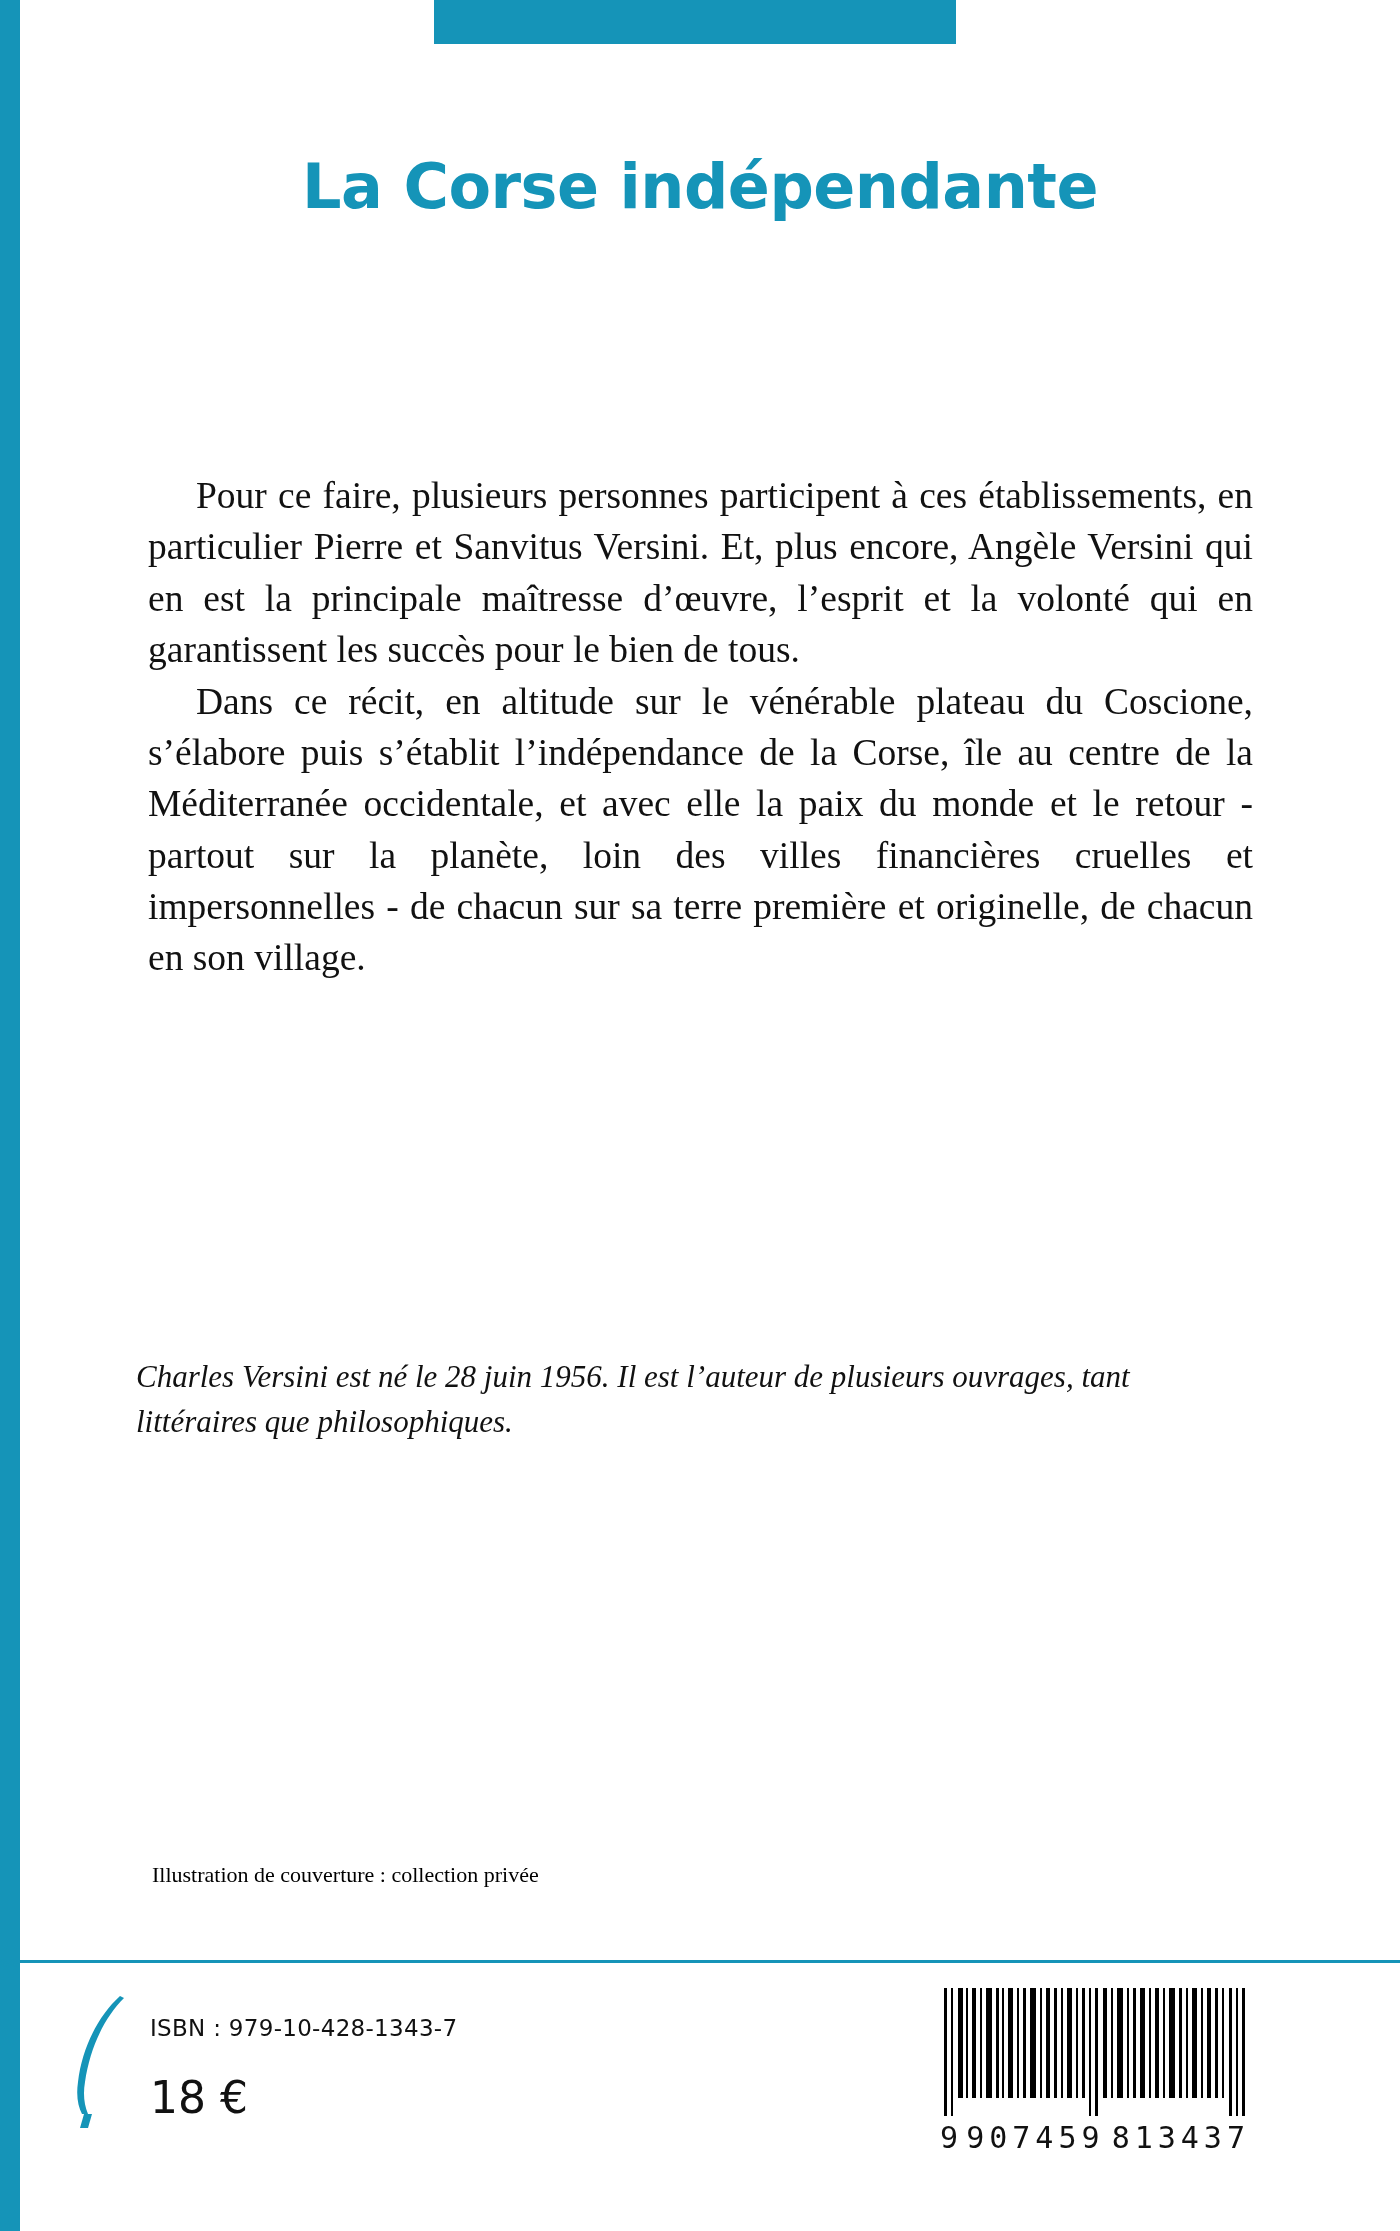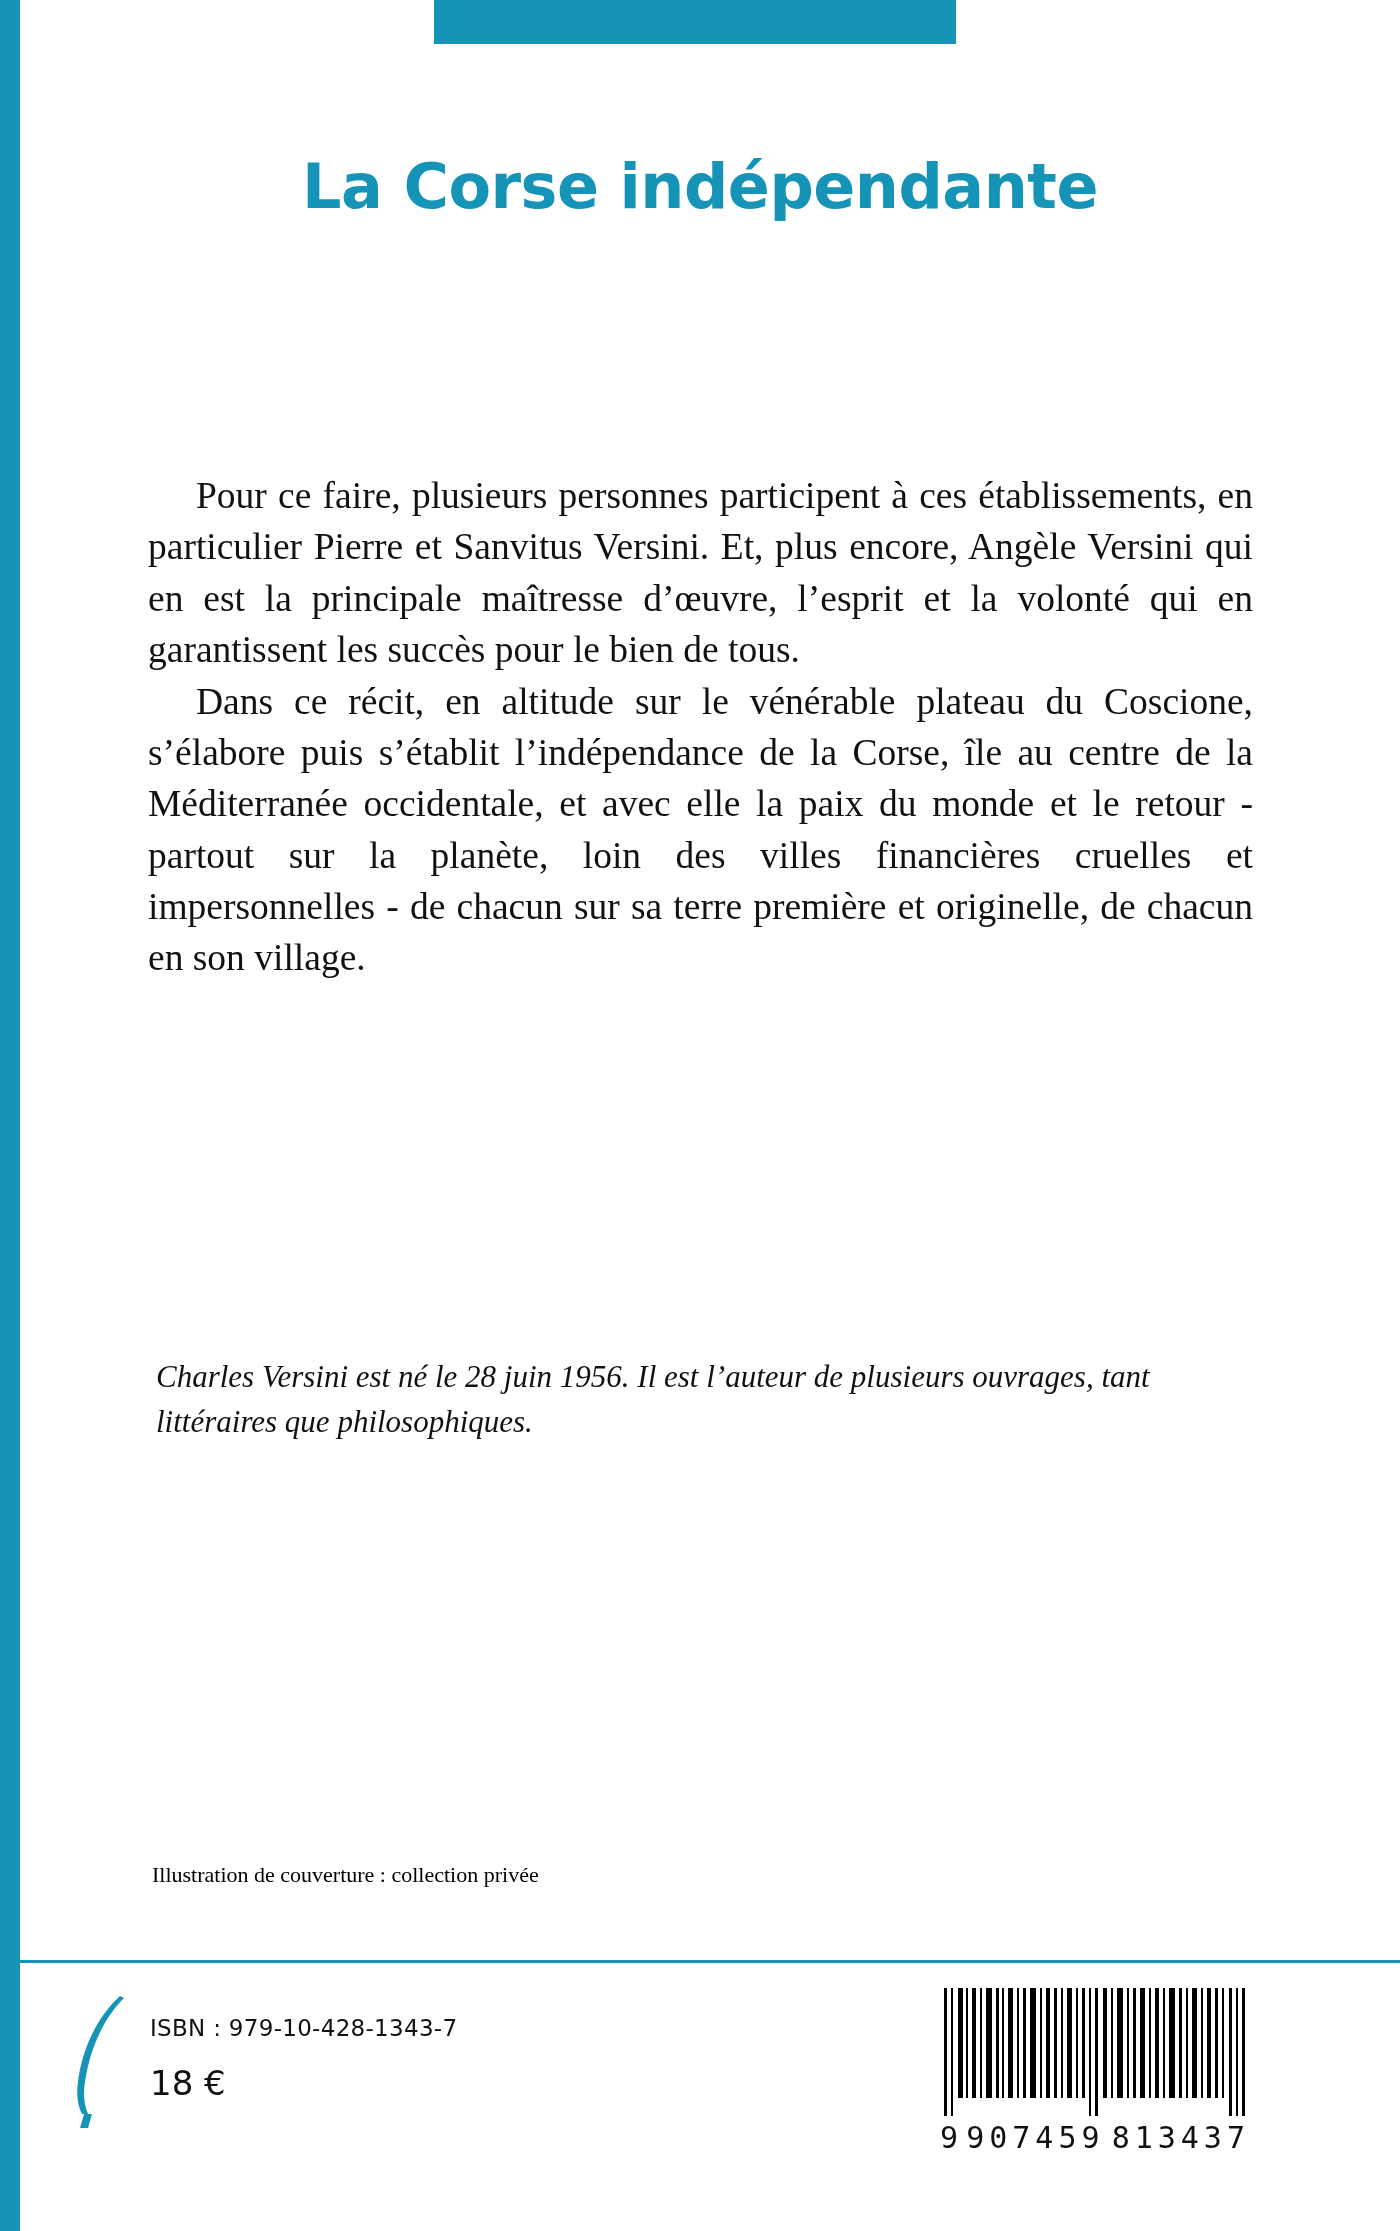--- a/index.html
+++ b/index.html
@@ -62,21 +62,21 @@
     text-align: justify;
   }
   .blurb p {
     margin: 0;
     text-indent: 48px;
   }
 
   
   .author-note {
     position: absolute;
-    left: 156px;
+    left: 136px;
     top: 1355px;
     width: 1105px;
     font-family: "Liberation Serif", serif;
     font-style: italic;
     font-size: 31px;
     line-height: 1.45;
     color: #111111;
   }
 
   
@@ -114,22 +114,22 @@
     left: 150px;
     top: 2015px;
     font-family: "DejaVu Sans", sans-serif;
     color: #111111;
   }
   .isbn-line {
     font-size: 23px;
     letter-spacing: 0.3px;
   }
   .price-line {
-    font-size: 34px;
-    margin-top: 22px;
+    font-size: 44px;
+    margin-top: 31px;
   }
 
   
   .barcode-wrap {
     position: absolute;
     left: 940px;
     top: 1988px;
     width: 310px;
   }
   .barcode-bars {

